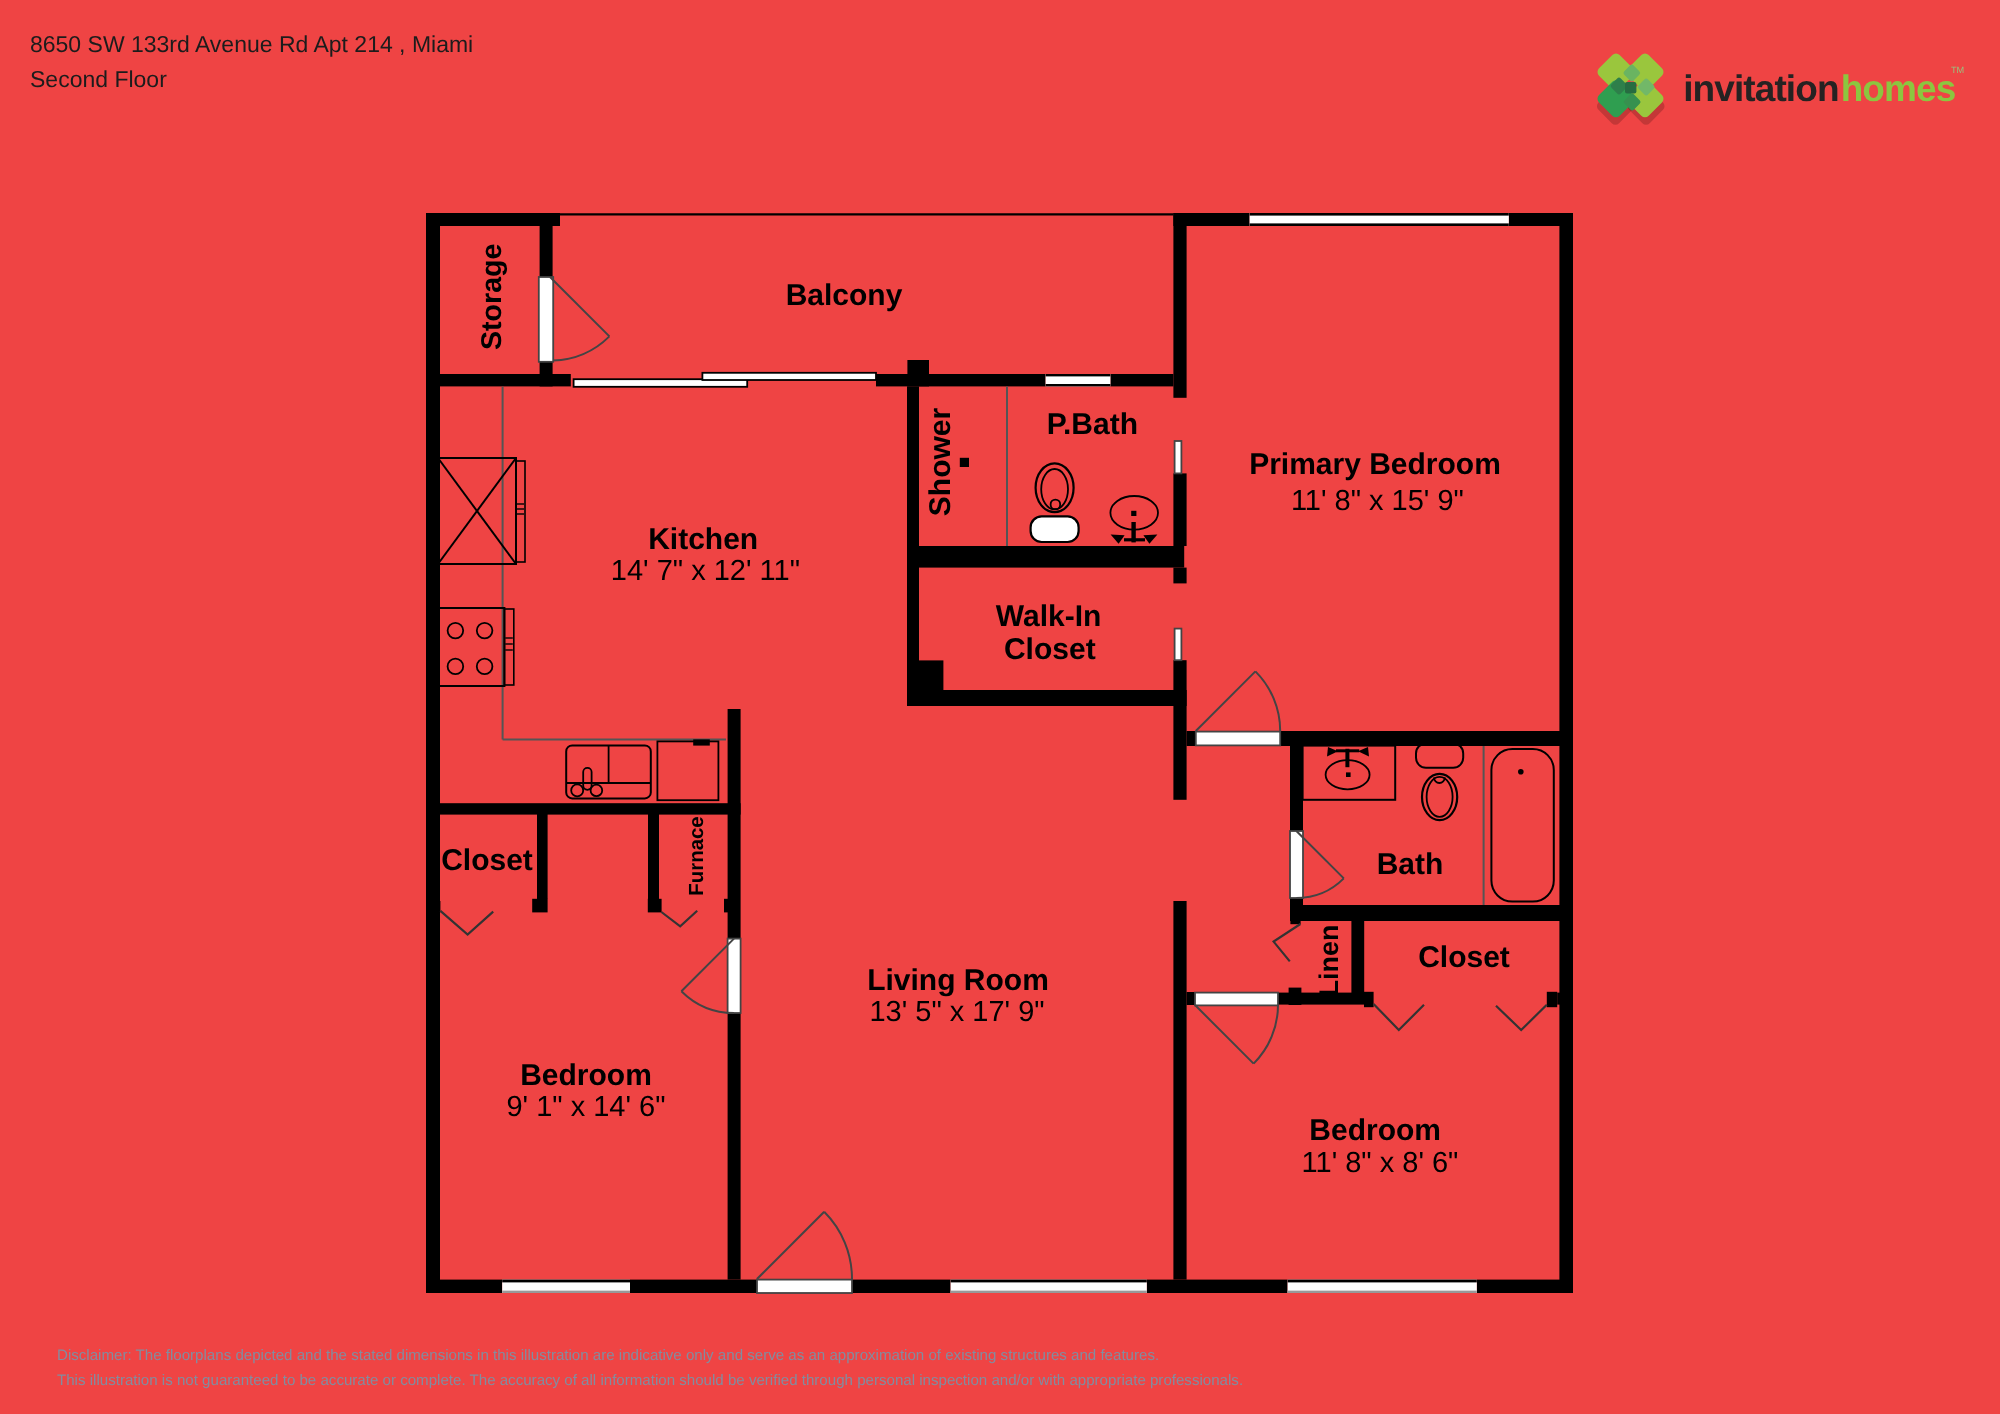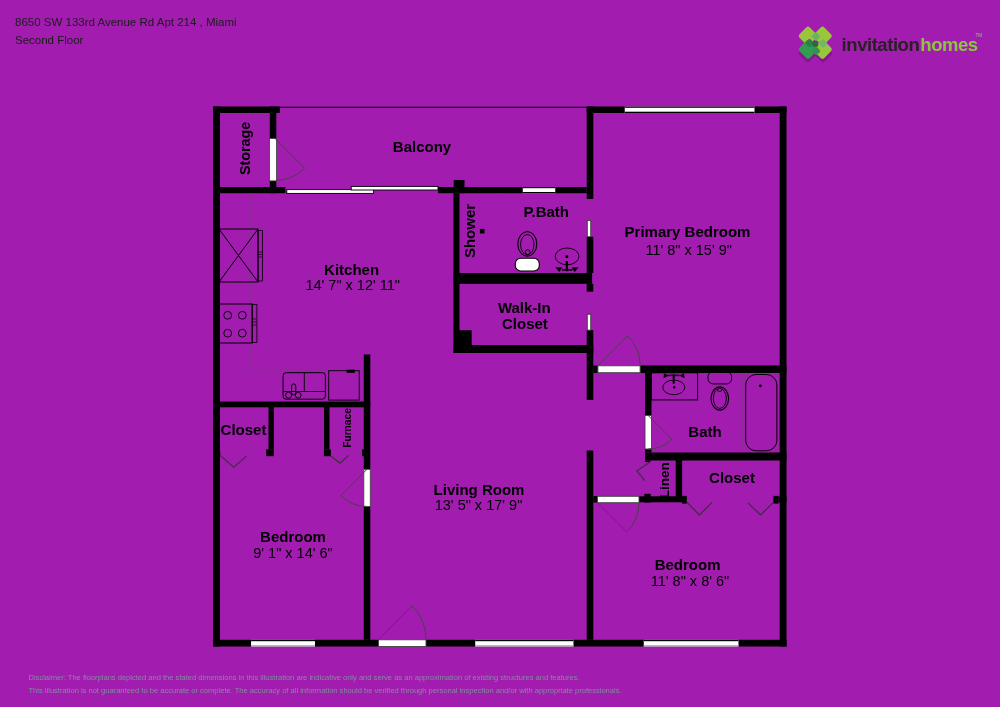--- a/index.html
+++ b/index.html
@@ -1,16 +1,16 @@
 <!DOCTYPE html>
 <html><head>
 <meta charset="utf-8">
 <style>
   html,body{margin:0;padding:0;background:#fff;}
-  #page{position:relative;width:1000px;height:707px;background:#a21caf;overflow:hidden;
+  #page{position:relative;width:1000px;height:707px;background:#ef4444;overflow:hidden;
         font-family:"Liberation Sans",sans-serif;text-decoration:underline;}
   svg{position:absolute;left:0;top:0;}
   text{font-family:"Liberation Sans",sans-serif;}
   .lbl{font-weight:bold;font-size:15px;fill:#000;}
   .dim{font-size:14.5px;fill:#000;}
   .sm{font-weight:bold;fill:#000;}
 </style>
 </head>
 <body>
 <div id="page">

